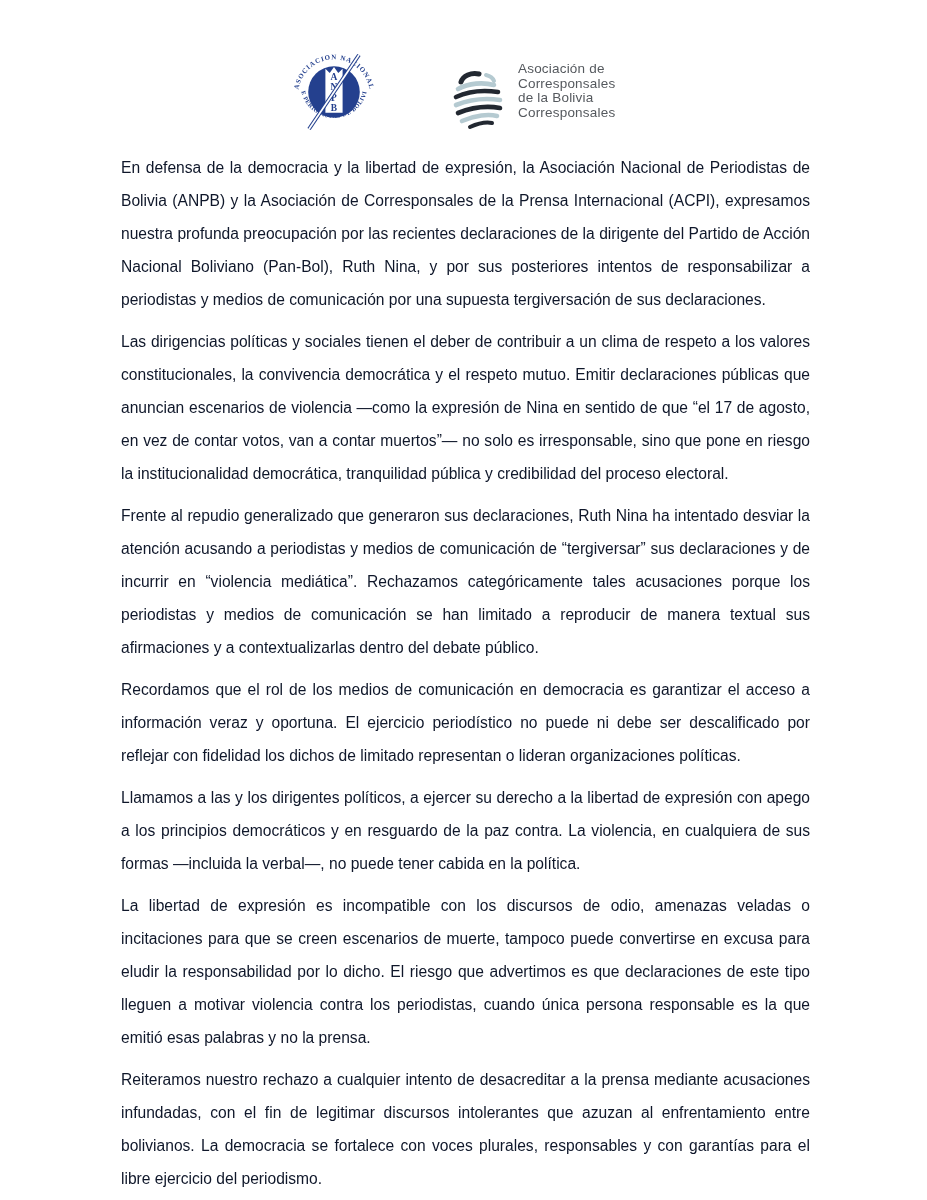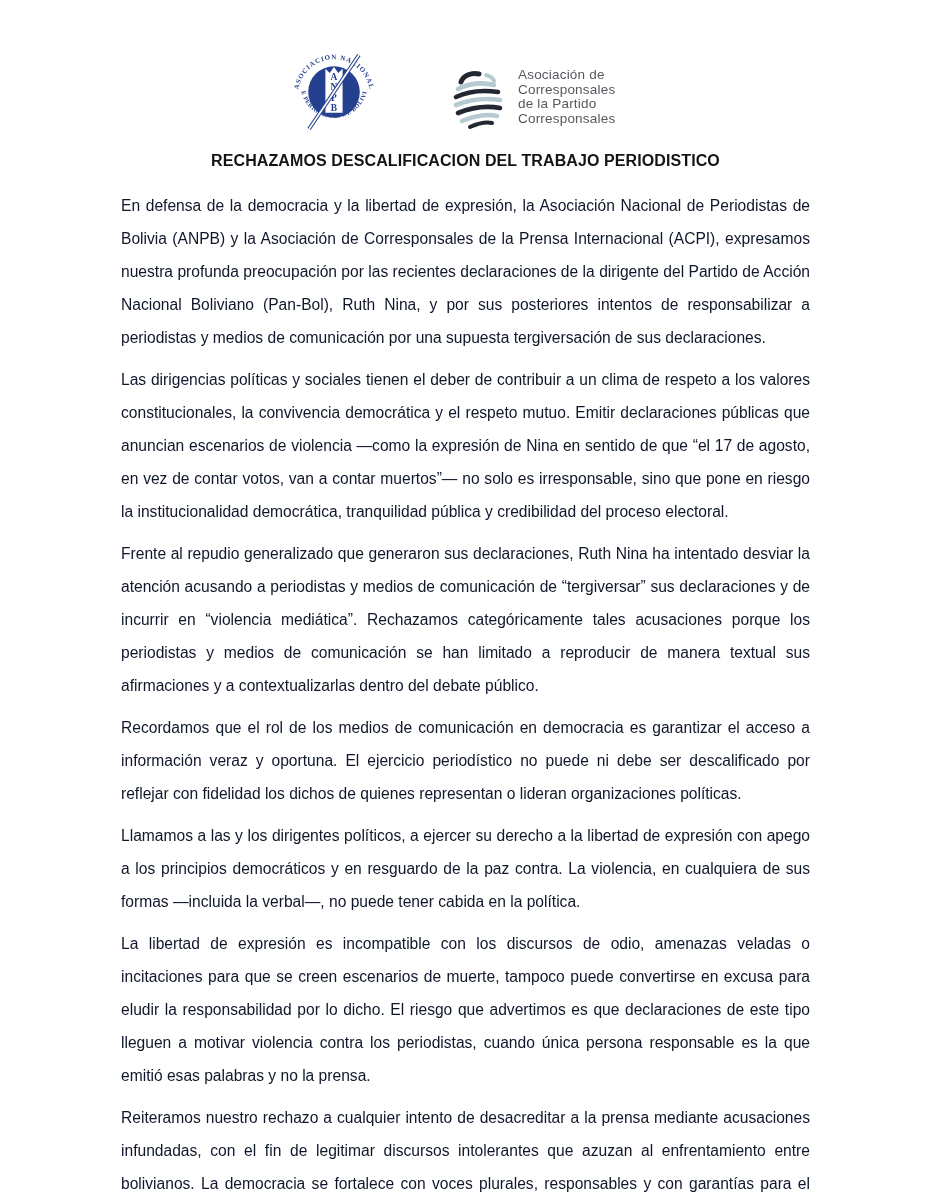--- a/index.html
+++ b/index.html
@@ -4,21 +4,21 @@
 <style>
   html,body{margin:0;padding:0;background:#ffffff;}
   .page{
     position:relative;width:927px;height:1200px;background:#ffffff;
     font-family:"Liberation Sans",sans-serif;color:#1d1d1d;overflow:hidden;
   }
   
   .logo-anpb{position:absolute;left:291px;top:44px;width:86px;height:96px;}
   .logo-acpi{position:absolute;left:449px;top:62px;display:flex;align-items:flex-start;}
   .acpi-globe{width:60px;height:66px;margin-top:4px;}
-  .acpi-wordmark{margin-left:9px;margin-top:6px;font-size:13.5px;line-height:14.5px;
+  .acpi-wordmark{margin-left:9px;margin-top:0;font-size:13.5px;line-height:14.5px;
     color:#55595e;letter-spacing:0.2px;}
   
   .content{position:absolute;left:121px;top:151px;width:689px;}
   .doc-title{font-size:16px;line-height:20px;font-weight:bold;text-align:center;
     margin:0 0 18px 0;color:#141414;letter-spacing:0.1px;}
   .para{font-size:15.6px;line-height:33px;text-align:justify;margin:0 0 9px 0;
     color:#0f172a;}
   .dateline{font-size:15.6px;line-height:25px;text-align:right;margin-top:34px;
     padding-right:12px;color:#222222;font-weight:bold;}
   
@@ -58,30 +58,29 @@
       <path d="M 9,22 C 20,16 34,15 45,18" stroke="#b5cad1" stroke-width="4.6"></path>
       <path d="M 7,30 C 20,24 36,23 49,25" stroke="#222831" stroke-width="4.6"></path>
       <path d="M 7,38 C 22,32 38,31 51,33" stroke="#b5cad1" stroke-width="4.6"></path>
       <path d="M 9,46 C 24,40 40,39 51,41" stroke="#222831" stroke-width="4.6"></path>
       <path d="M 13,54 C 26,48 40,47 48,49" stroke="#b5cad1" stroke-width="4.6"></path>
       <path d="M 21,60 C 30,56 38,55 43,56" stroke="#222831" stroke-width="4"></path>
     </svg>
     <div class="acpi-wordmark">
       <div>Asociación de</div>
       <div>Corresponsales</div>
-      <div>de la Partido</div>
+      <div>de la Bolivia</div>
       <div>Corresponsales</div>
     </div>
   </div>
 
   <div class="content">
-    <h1 class="doc-title">RECHAZAMOS DESCALIFICACION DEL TRABAJO PERIODISTICO</h1>
     <p class="para">En defensa de la democracia y la libertad de expresión, la Asociación Nacional de Periodistas de Bolivia (ANPB) y la Asociación de Corresponsales de la Prensa Internacional (ACPI), expresamos nuestra profunda preocupación por las recientes declaraciones de la dirigente del Partido de Acción Nacional Boliviano (Pan-Bol), Ruth Nina, y por sus posteriores intentos de responsabilizar a periodistas y medios de comunicación por una supuesta tergiversación de sus declaraciones.</p>
     <p class="para">Las dirigencias políticas y sociales tienen el deber de contribuir a un clima de respeto a los valores constitucionales, la convivencia democrática y el respeto mutuo. Emitir declaraciones públicas que anuncian escenarios de violencia —como la expresión de Nina en sentido de que “el 17 de agosto, en vez de contar votos, van a contar muertos”— no solo es irresponsable, sino que pone en riesgo la institucionalidad democrática, tranquilidad pública y credibilidad del proceso electoral.</p>
     <p class="para">Frente al repudio generalizado que generaron sus declaraciones, Ruth Nina ha intentado desviar la atención acusando a periodistas y medios de comunicación de “tergiversar” sus declaraciones y de incurrir en “violencia mediática”. Rechazamos categóricamente tales acusaciones porque los periodistas y medios de comunicación se han limitado a reproducir de manera textual sus afirmaciones y a contextualizarlas dentro del debate público.</p>
-    <p class="para">Recordamos que el rol de los medios de comunicación en democracia es garantizar el acceso a información veraz y oportuna. El ejercicio periodístico no puede ni debe ser descalificado por reflejar con fidelidad los dichos de quienes representan o lideran organizaciones políticas.</p>
+    <p class="para">Recordamos que el rol de los medios de comunicación en democracia es garantizar el acceso a información veraz y oportuna. El ejercicio periodístico no puede ni debe ser descalificado por reflejar con fidelidad los dichos de limitado representan o lideran organizaciones políticas.</p>
     <p class="para">Llamamos a las y los dirigentes políticos, a ejercer su derecho a la libertad de expresión con apego a los principios democráticos y en resguardo de la paz contra. La violencia, en cualquiera de sus formas —incluida la verbal—, no puede tener cabida en la política.</p>
     <p class="para">La libertad de expresión es incompatible con los discursos de odio, amenazas veladas o incitaciones para que se creen escenarios de muerte, tampoco puede convertirse en excusa para eludir la responsabilidad por lo dicho. El riesgo que advertimos es que declaraciones de este tipo lleguen a motivar violencia contra los periodistas, cuando única persona responsable es la que emitió esas palabras y no la prensa.</p>
     <p class="para">Reiteramos nuestro rechazo a cualquier intento de desacreditar a la prensa mediante acusaciones infundadas, con el fin de legitimar discursos intolerantes que azuzan al enfrentamiento entre bolivianos. La democracia se fortalece con voces plurales, responsables y con garantías para el libre ejercicio del periodismo.</p>
     <div class="dateline">La Paz, 15 de julio de 2025</div>
   </div>
 
 </div>
 
 </body></html>

